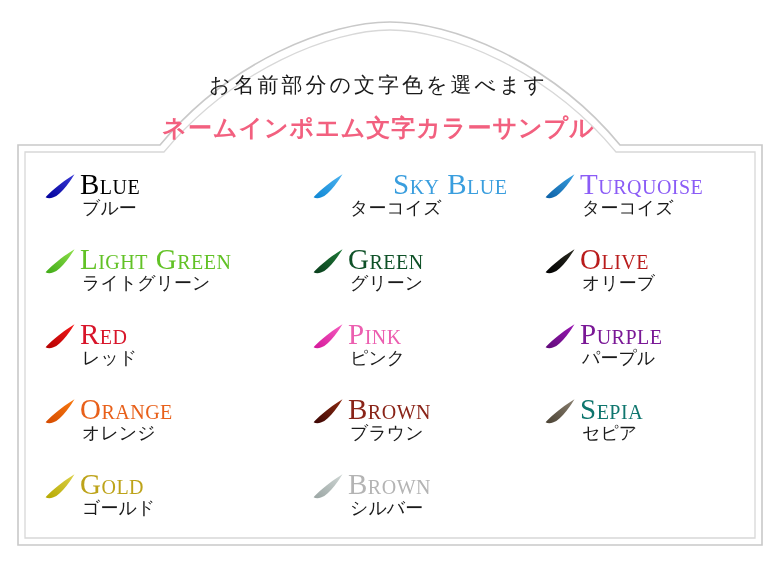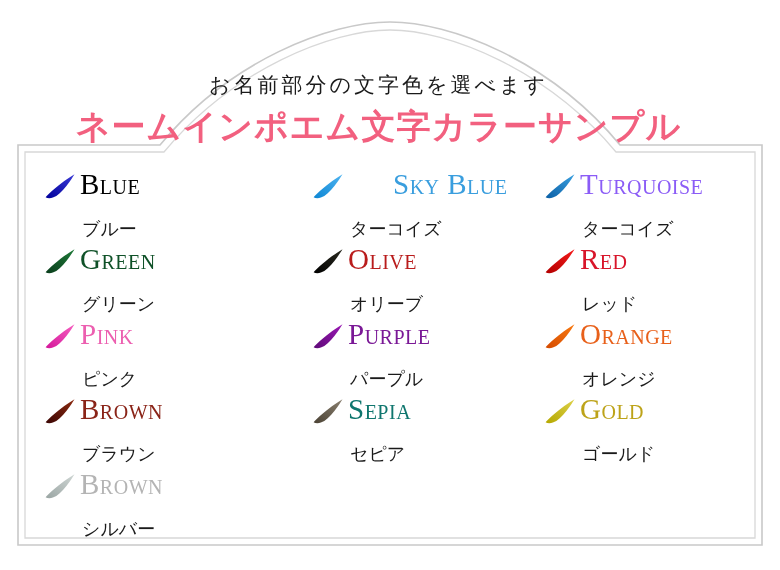--- a/index.html
+++ b/index.html
@@ -44,26 +44,26 @@
   #header-sub {
     font-family: "Liberation Serif", "DejaVu Serif", serif;
     font-size: 21px;
     color: #1a1a1a;
     letter-spacing: 3px;
     line-height: 1.25;
     white-space: nowrap;
   }
   #header-main {
     font-family: "Liberation Sans", "DejaVu Sans", sans-serif;
-    font-size: 34px;
+    font-size: 24px;
     font-weight: bold;
     color: #f2607f;
     letter-spacing: 1px;
     line-height: 1.35;
-    margin-top: 6px;
+    margin-top: 14px;
     white-space: nowrap;
   }
 
   
   #grid {
     position: absolute;
     left: 44px;
     top: 170px;
     width: 700px;
     height: 375px;
@@ -107,21 +107,21 @@
     line-height: 1.0;
     white-space: nowrap;
     display: block;
   }
 
   .name-ja {
     font-family: "Liberation Sans", "DejaVu Sans", sans-serif;
     font-size: 18px;
     color: #1a1a1a;
     line-height: 1.0;
-    margin-top: 21px;
+    margin-top: 0;
     margin-left: 2px;
     white-space: nowrap;
     display: block;
   }
 </style>
 </head>
 <body>
 
 <div id="stage">
 
@@ -193,20 +193,39 @@
             <span class="name-en" style="color: #8b5cf6;">Turquoise</span>
             <span class="name-ja">ターコイズ</span>
           </span>
         </div>
       </div>
       <div class="swatch">
         <div class="swatch-row">
           <span class="brush">
             <svg viewBox="0 0 32 26">
               <defs>
+                <linearGradient id="bg3" x1="1" y1="0" x2="0" y2="1">
+                  <stop offset="0%" stop-color="#8fe04a"></stop>
+                  <stop offset="100%" stop-color="#3faa17"></stop>
+                </linearGradient>
+              </defs>
+              <path fill="url(#bg3)" d="M30.5,1.2 C24,5.2 16.5,10.5 10.2,16.0 C6.6,19.2 3.4,22.3 1.6,24.2 C3.2,25.3 6.0,25.6 8.9,24.6 C13.6,23.0 18.0,18.6 22.2,13.2 C26.0,8.3 28.9,3.9 30.5,1.2 Z"></path>
+            </svg>
+          </span>
+          <span class="labels">
+            <span class="name-en" style="color: rgb(98, 194, 38);">Light Green</span>
+            <span class="name-ja">ライトグリーン</span>
+          </span>
+        </div>
+      </div>
+      <div class="swatch">
+        <div class="swatch-row">
+          <span class="brush">
+            <svg viewBox="0 0 32 26">
+              <defs>
                 <linearGradient id="bg4" x1="1" y1="0" x2="0" y2="1">
                   <stop offset="0%" stop-color="#1e7a38"></stop>
                   <stop offset="100%" stop-color="#0a3d1c"></stop>
                 </linearGradient>
               </defs>
               <path fill="url(#bg4)" d="M30.5,1.2 C24,5.2 16.5,10.5 10.2,16.0 C6.6,19.2 3.4,22.3 1.6,24.2 C3.2,25.3 6.0,25.6 8.9,24.6 C13.6,23.0 18.0,18.6 22.2,13.2 C26.0,8.3 28.9,3.9 30.5,1.2 Z"></path>
             </svg>
           </span>
           <span class="labels">
             <span class="name-en" style="color: rgb(15, 81, 40);">Green</span>

